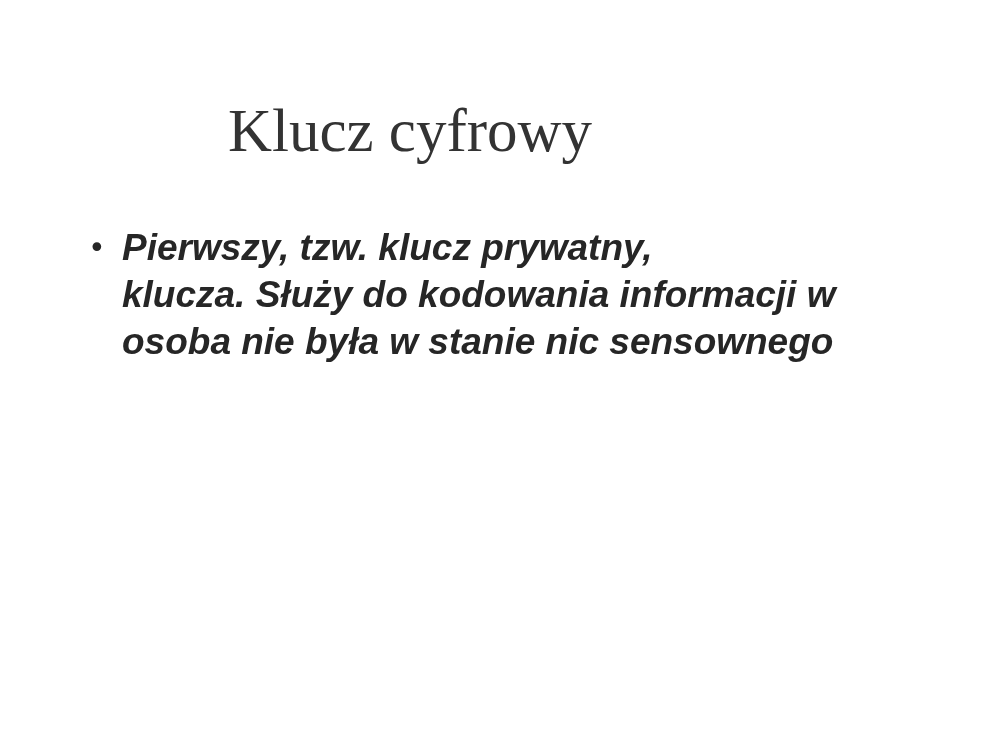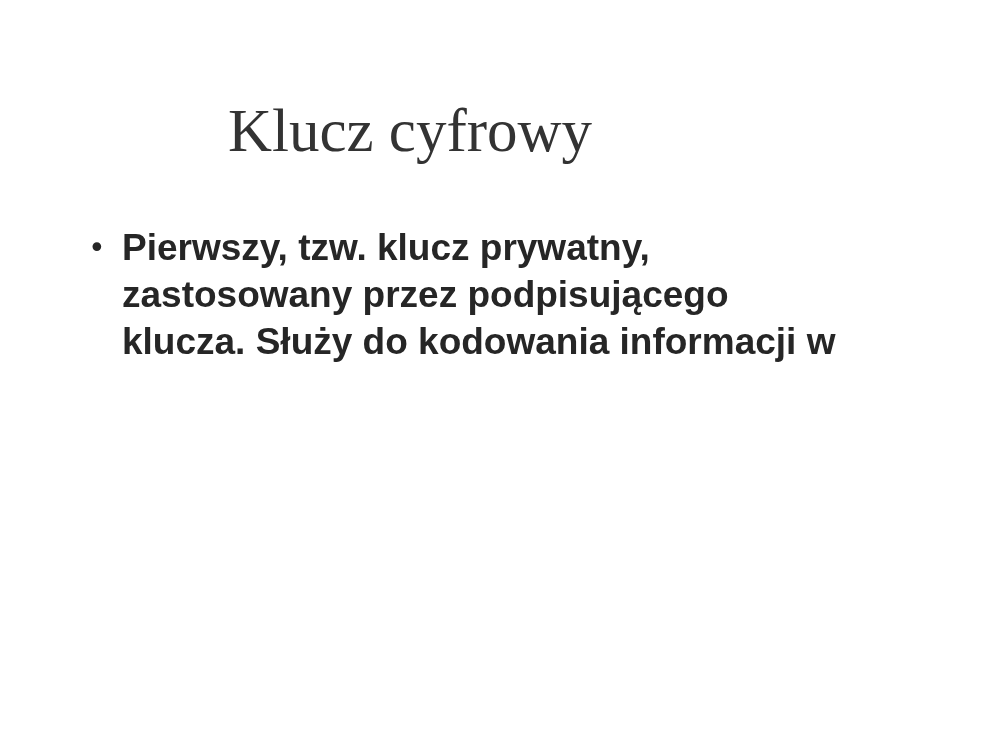--- a/index.html
+++ b/index.html
@@ -45,34 +45,35 @@
     line-height: 47px;
     color: #262626;
   }
   .bullet-text {
     flex: 1 1 auto;
     font-family: "Liberation Sans", "DejaVu Sans", sans-serif;
     font-weight: bold;
     font-size: 37px;
     line-height: 47px;
     color: #262626;
+    font-style: italic;
   }
   .bullet-text .line {
     white-space: nowrap;
   }
 </style>
 </head>
 <body>
 
 <div class="slide">
 
   <h1 class="slide-title">Klucz cyfrowy</h1>
 
   <div class="bullet-item">
     <span class="bullet-marker">•</span>
     <div class="bullet-text">
       <div class="line">Pierwszy, tzw. klucz prywatny,</div>
-      <div class="line">zastosowany przez podpisującego</div>
       <div class="line">klucza. Służy do kodowania informacji w</div>
+      <div class="line">osoba nie była w stanie nic sensownego</div>
     </div>
   </div>
 
 </div>
 
 </body></html>

